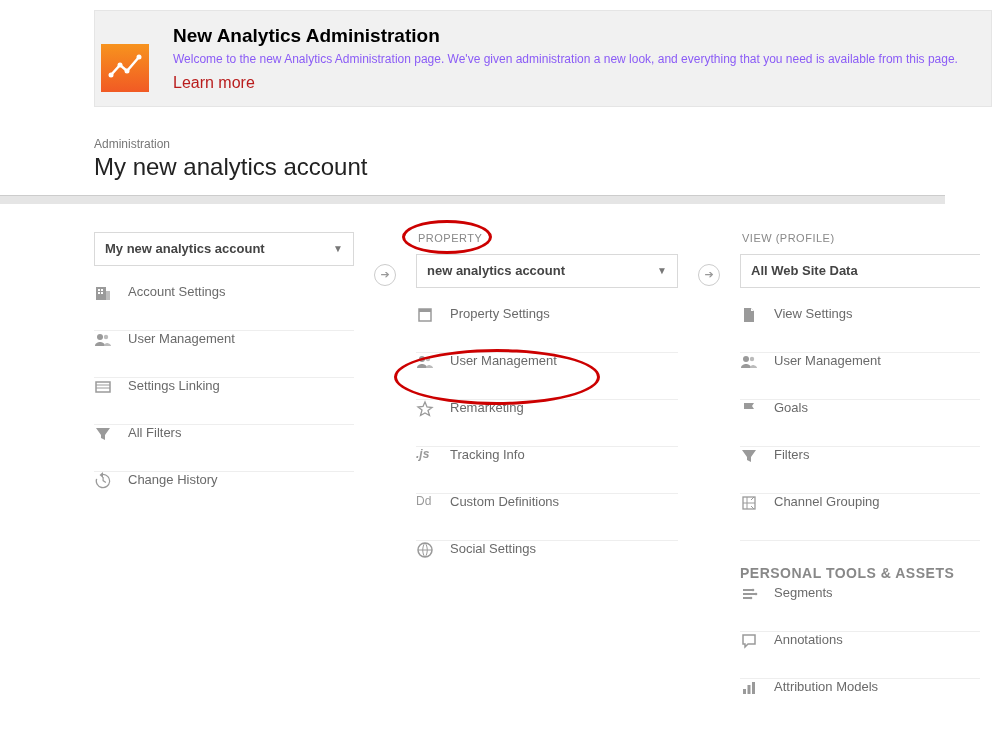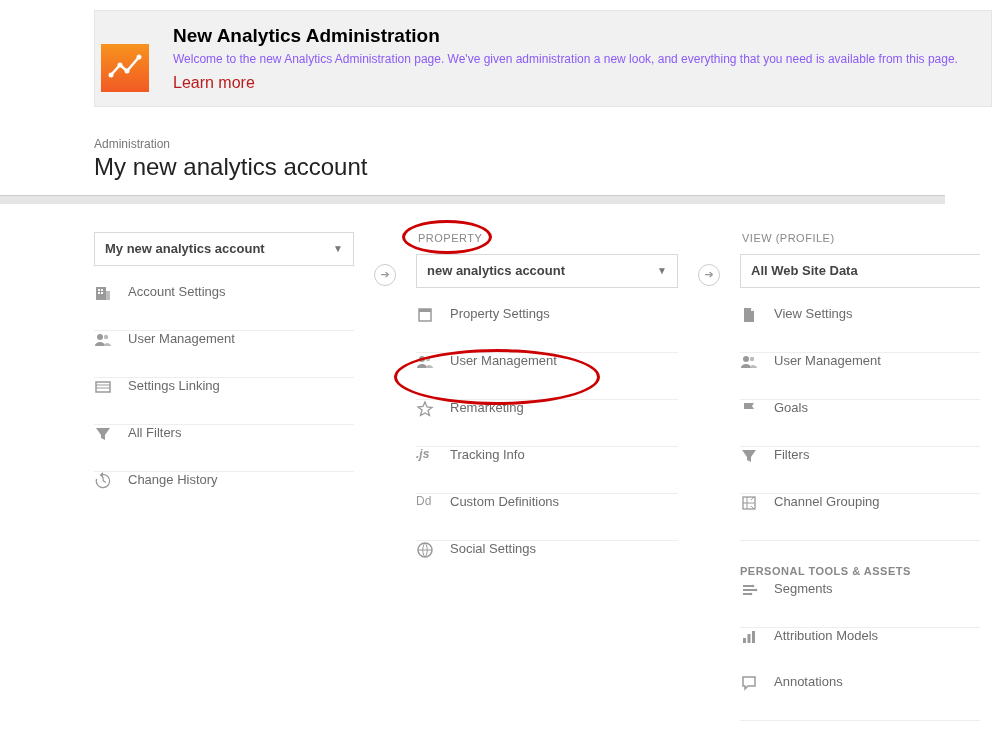--- a/index.html
+++ b/index.html
@@ -17,21 +17,21 @@
   .col{width:260px;position:relative;}
   .spacer{width:62px;display:flex;align-items:flex-start;justify-content:center;position:relative;}
   .arrow-circle{width:20px;height:20px;border:1px solid #ccc;border-radius:50%;background:#fff;display:flex;align-items:center;justify-content:center;color:#999;font-size:11px;margin-top:32px;}
   .col-header{font-size:11px;letter-spacing:0.5px;color:#888;margin:0 0 10px 2px;}
   .select{border:1px solid #d9d9d9;height:32px;display:flex;align-items:center;justify-content:space-between;padding:0 10px;background:#fff;font-size:13px;font-weight:bold;color:#444;cursor:pointer;}
   .select .caret{color:#777;font-size:10px;}
   .nav-list{margin-top:18px;}
   .nav-item{display:flex;align-items:flex-start;height:46px;border-bottom:1px solid #eee;color:#6a6a6a;font-size:13px;cursor:pointer;}
   .nav-item .icon{width:34px;display:flex;justify-content:flex-start;color:#9a9a9a;}
   .nav-item .icon svg{width:18px;height:18px;fill:#9a9a9a;}
-  .section-title{font-size:11px;letter-spacing:0.5px;color:#888;font-weight:bold;margin:24px 0 4px 0;}
+  .section-title{font-size:14px;letter-spacing:0.5px;color:#888;font-weight:bold;margin:24px 0 4px 0;}
   
   .annot{position:absolute;border:3px solid #c00;border-radius:50%;pointer-events:none;}
   .dd-txt{font-family:Arial;font-weight:normal;color:#9a9a9a;font-size:12px;}
   .js-txt{font-family:Arial;font-style:italic;font-weight:bold;color:#9a9a9a;font-size:12px;}
 </style>
 </head>
 <body>
 
 <div class="page">
 
@@ -248,35 +248,35 @@
                 <line x1="3" y1="5" x2="12" y2="5" stroke="#9a9a9a" stroke-width="2"></line>
                 <line x1="3" y1="9" x2="15" y2="9" stroke="#9a9a9a" stroke-width="2"></line>
                 <line x1="3" y1="13" x2="10" y2="13" stroke="#9a9a9a" stroke-width="2"></line>
                 <circle cx="13" cy="5" r="1.3"></circle>
                 <circle cx="16" cy="9" r="1.3"></circle>
                 <circle cx="11" cy="13" r="1.3"></circle>
               </svg>
             </span>
           <span>Segments</span>
         </div>
+        <div class="nav-item">
+          <span class="icon">
+              <svg viewBox="0 0 18 18">
+                <path d="M3 3h12v9H8l-3 3v-3H3z" fill="none" stroke="#9a9a9a" stroke-width="1.5"></path>
+              </svg>
+            </span>
+          <span>Annotations</span>
+        </div>
         <div class="nav-item" style="border-bottom:none">
           <span class="icon">
               <svg viewBox="0 0 18 18">
                 <rect x="3" y="10" width="3" height="5"></rect>
                 <rect x="7.5" y="6" width="3" height="9"></rect>
                 <rect x="12" y="3" width="3" height="12"></rect>
               </svg>
             </span>
           <span>Attribution Models</span>
         </div>
-        <div class="nav-item">
-          <span class="icon">
-              <svg viewBox="0 0 18 18">
-                <path d="M3 3h12v9H8l-3 3v-3H3z" fill="none" stroke="#9a9a9a" stroke-width="1.5"></path>
-              </svg>
-            </span>
-          <span>Annotations</span>
-        </div>
       </div>
     </div>
 
   </div>
 </div>
 
 </body></html>

